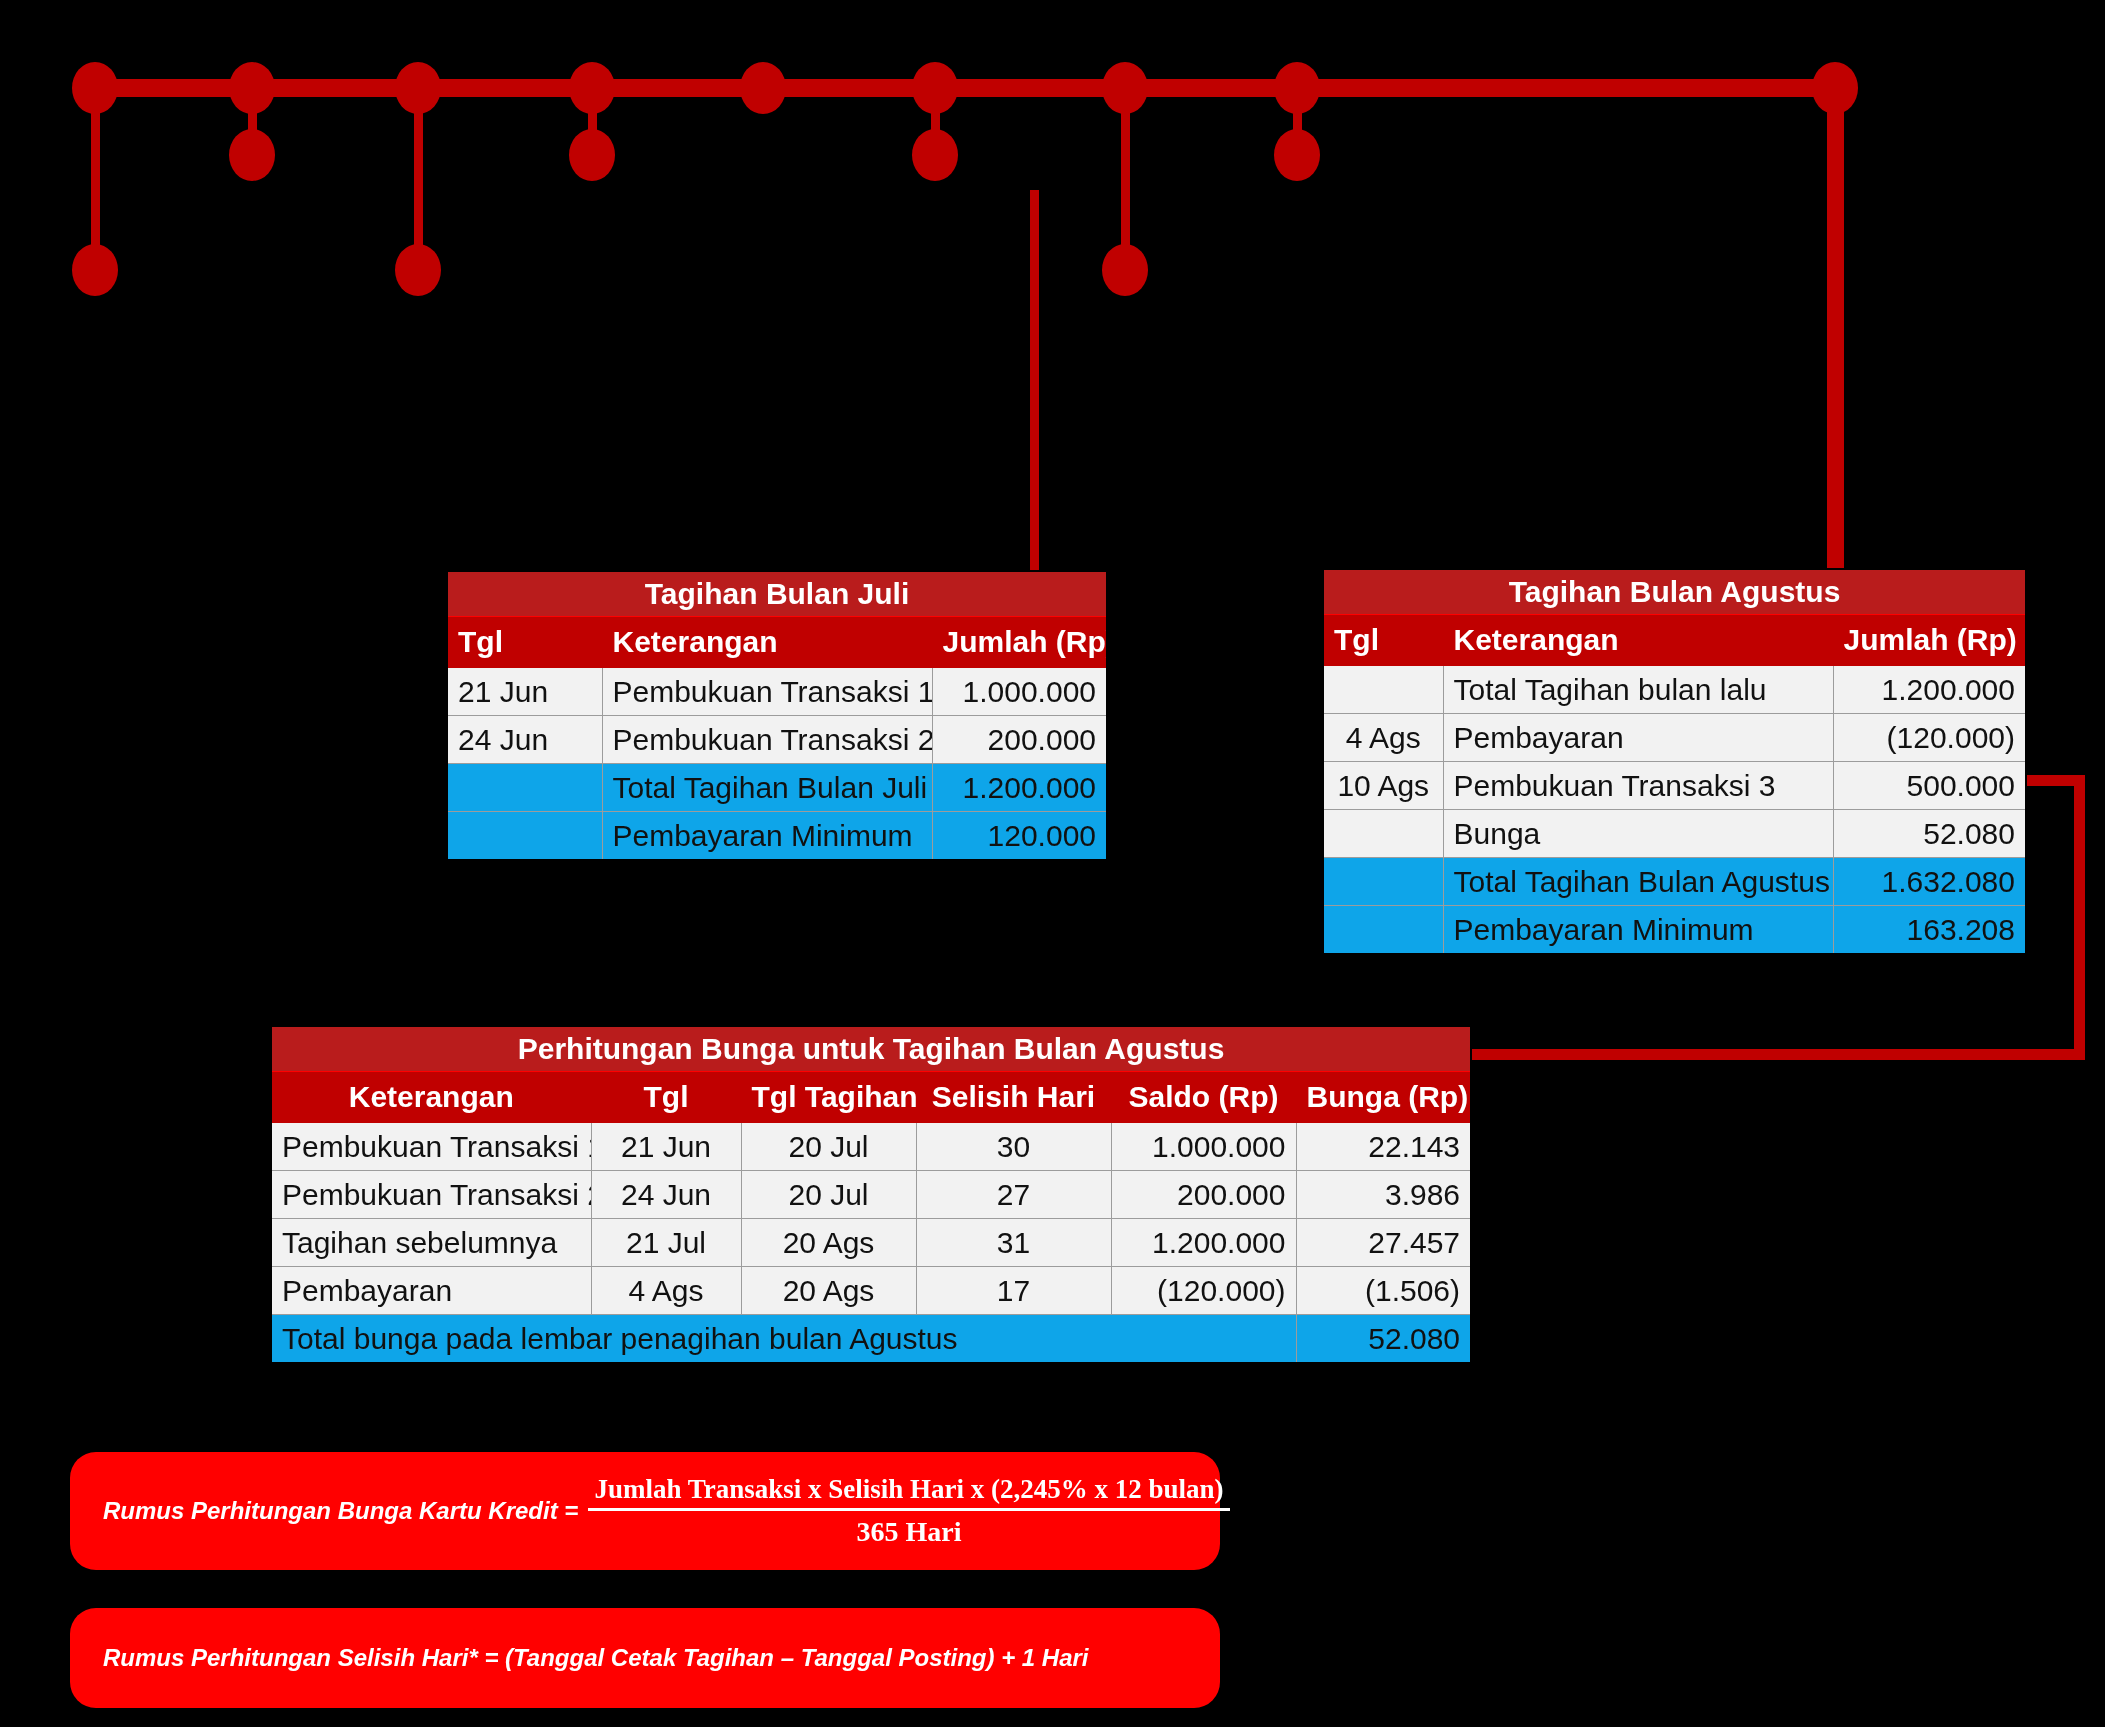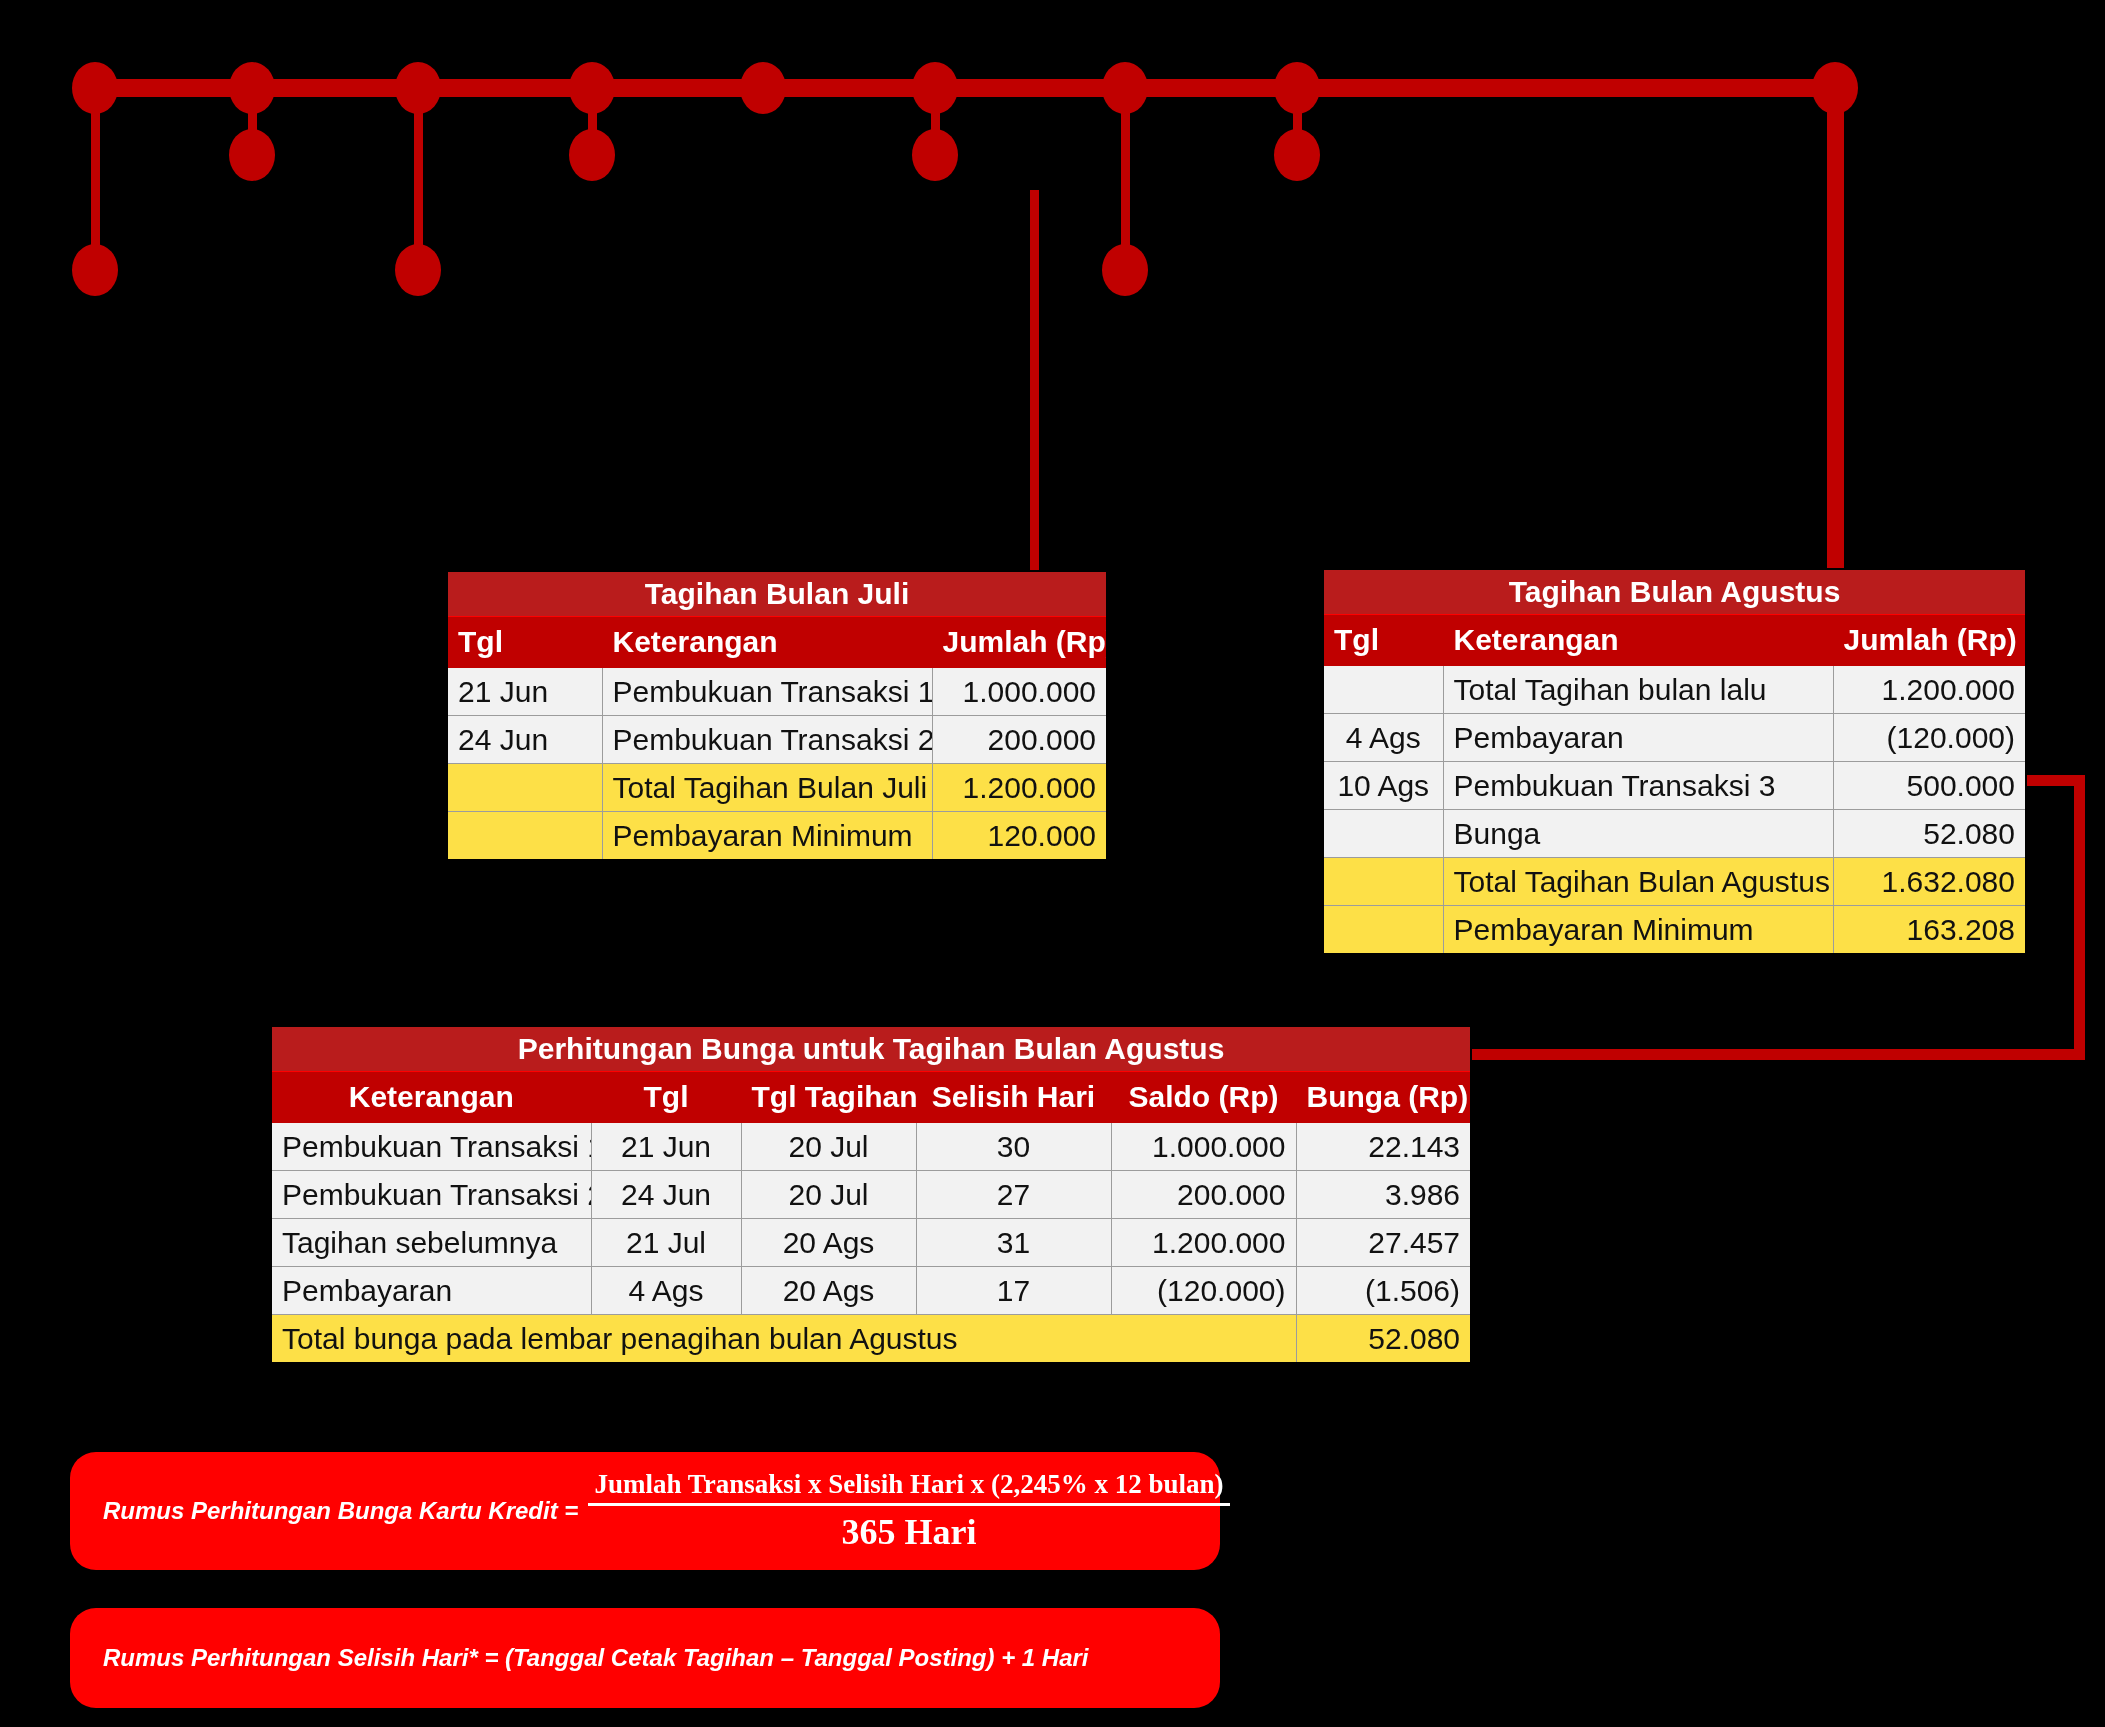--- a/index.html
+++ b/index.html
@@ -20,34 +20,34 @@
        background:#F2F2F2;border:2px solid #000;}
   .tbl td,.tbl th{border:1px solid #9C9C9C;padding:0 10px;
        font-size:30px;font-weight:400;color:#111;
        height:47px;white-space:nowrap;overflow:hidden;}
   .tbl .title{background:#b91c1c;color:#fff;font-weight:bold;
        text-align:center;font-size:30px;height:44px;border:none;
        border-bottom:1px solid #FF0000;}
   .tbl .hdr th{background:#C00000;color:#ffffff;font-weight:bold;
        font-size:30px;height:50px;border-color:#C00000;}
   .tbl .rw td{background:#F2F2F2;}
-  .tbl .sum td{background:#fde047;}
+  .tbl .sum td{background:#0ea5e9;}
   .num{text-align:right;}
   .ctr{text-align:center;}
   .lft{text-align:left;}
 
   
   .fbox{position:absolute;background:#FF0000;border-radius:26px;
         color:#fff;font-weight:bold;display:flex;align-items:center;}
   .flabel{font-size:24px;padding-left:33px;white-space:nowrap;font-style:italic;}
   .frac{display:inline-flex;flex-direction:column;align-items:center;
         margin-left:10px;font-family:"Liberation Serif",serif;text-align:right;}
   .frac .top{font-size:27px;font-weight:bold;padding:0 6px 3px 6px;
         border-bottom:3px solid #fff;white-space:nowrap;}
-  .frac .bot{font-size:36px;font-weight:bold;padding-top:5px;}
+  .frac .bot{font-size:28px;font-weight:bold;padding-top:5px;}
 </style>
 </head>
 <body>
 
 <div id="timeline">
     <div class="tl-bar" style="left: 95px; top: 79px; width: 1740px; height: 18px;"></div>
     <div class="tl-stem" style="left: 90.5px; top: 88px; width: 9px; height: 182px;"></div>
     <div class="tl-dot" style="left: 72px; top: 244px; width: 46px; height: 52px;"></div>
     <div class="tl-stem" style="left: 247.5px; top: 88px; width: 9px; height: 67px;"></div>
     <div class="tl-dot" style="left: 229px; top: 129px; width: 46px; height: 52px;"></div>

